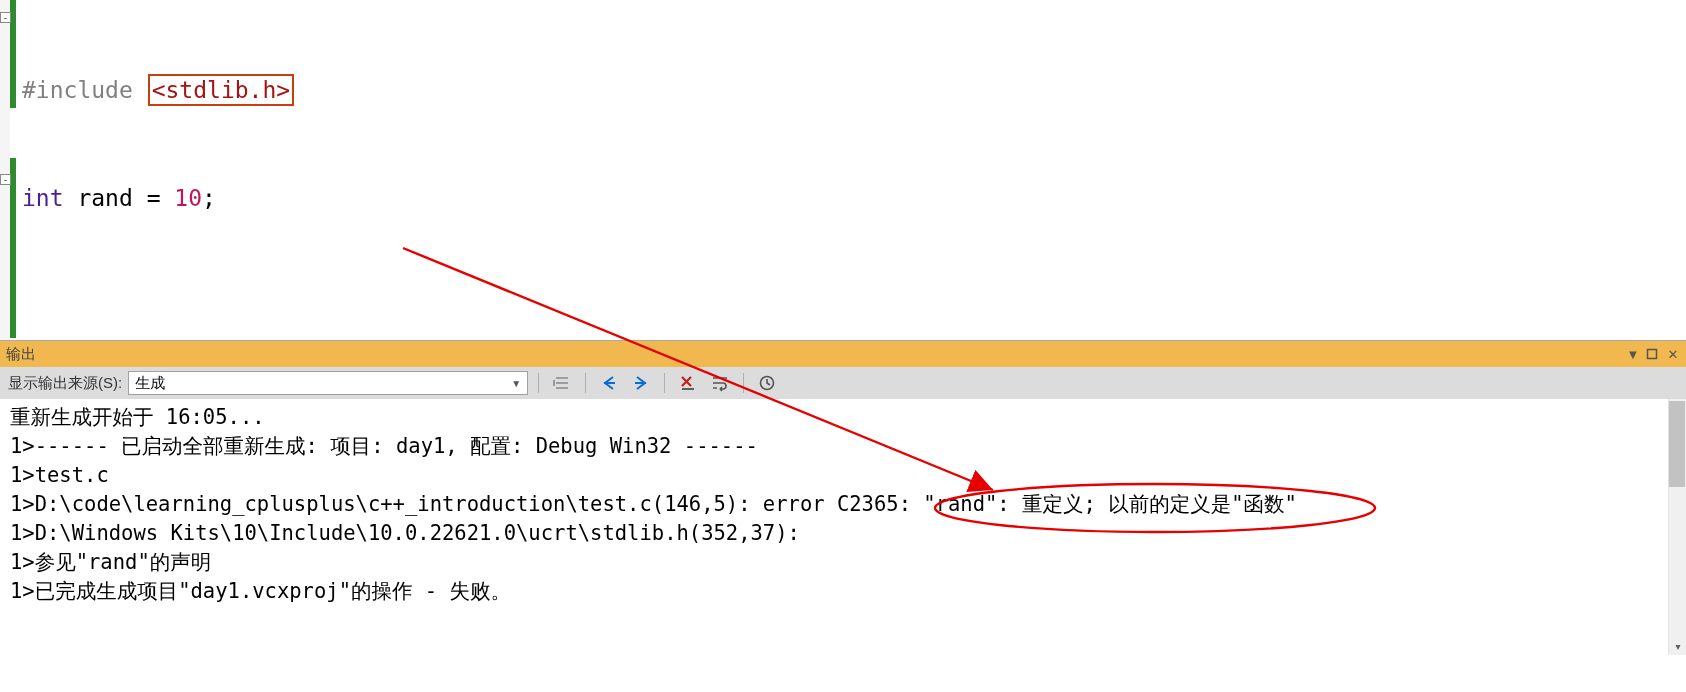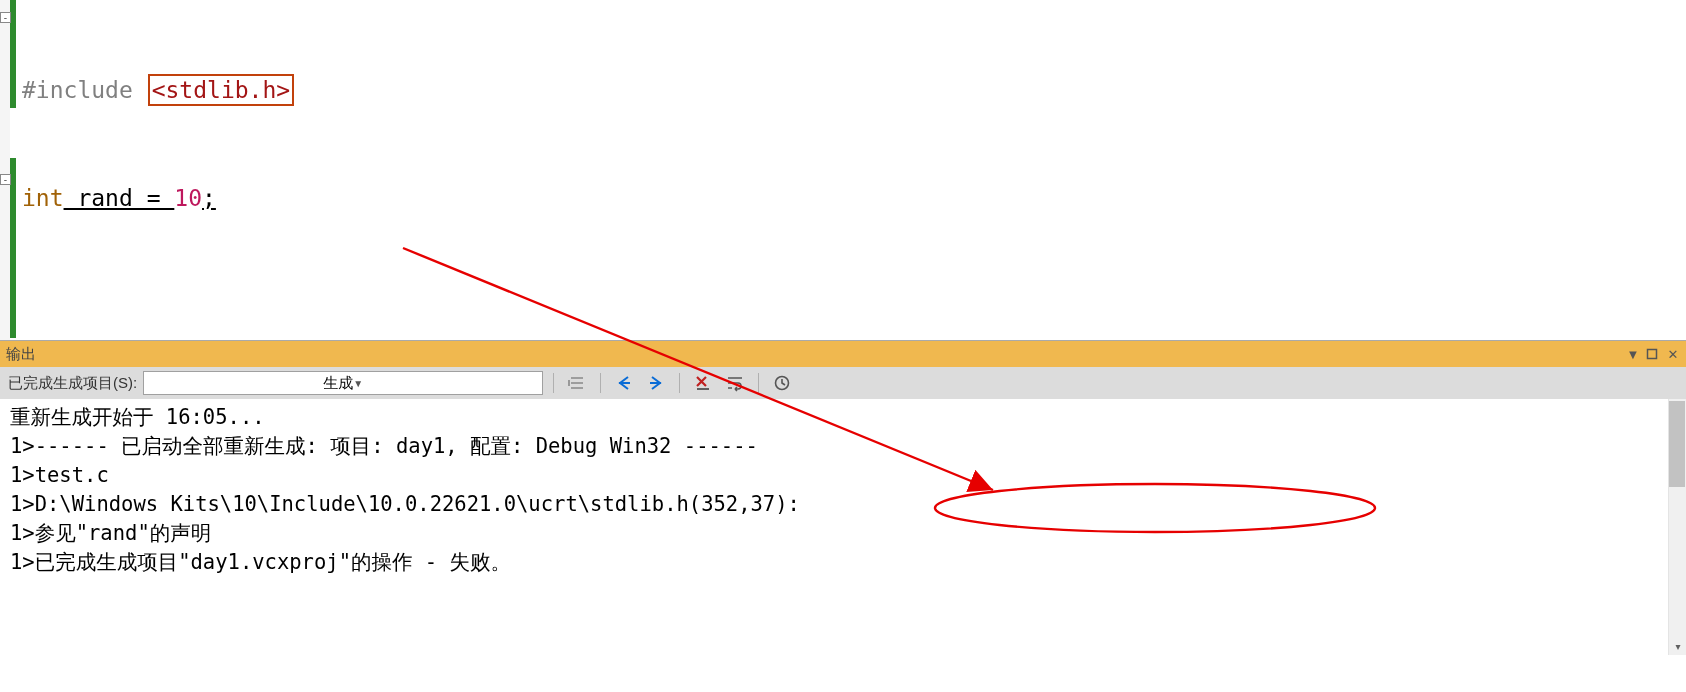--- a/index.html
+++ b/index.html
@@ -5,37 +5,37 @@
   * { margin:0; padding:0; box-sizing:border-box; }
   html,body { width:1686px; height:692px; font-family:Consolas,Menlo,monospace; font-size:23px; background:#fff; }
   .editor { position:relative; background:#fff; padding:0 0 0 0; height:340px; }
   .gutter-strip { position:absolute; left:0; top:0; width:20px; height:100%; }
   .collapse-gutter { position:absolute; left:0; top:0; width:10px; height:100%; background:#f5f5f5; }
   .green-bar { position:absolute; left:10px; width:6px; background:#2e8b2e; }
   .collapse-sq { position:absolute; left:0; width:11px; height:11px; border:1px solid #888; background:#fff; font-size:10px; line-height:9px; text-align:center; color:#555; font-family:Arial,sans-serif; }
   .code-lines { position:absolute; left:22px; top:0; line-height:36px; white-space:pre; font-family:Consolas,Menlo,monospace; }
   .code-line { height:36px; }
   .current-line { background:#f4f4f4; box-shadow:inset 0 1px 0 #e4e4e4, inset 0 -1px 0 #e4e4e4; }
-  .k  { color:#a16207; }
+  .k  { color:#4c1d95; }
   .pp { color:#808080; }
   .s  { color:#a31515; }
   .fn { color:#74531f; }
-  .tx { color:#000;text-decoration:underline; }
+  .tx { color:#000; }
   .num{ color:#be185d; }
   .box-red { border:2px solid #c2410c; padding:0 2px; margin:0 1px; display:inline-block; line-height:28px; }
 
   
   .panel { position:absolute; left:0; top:340px; width:1686px; border-top:1px solid #aaa; background:#dcdcdc; }
   .panel-header { background:#F0B84F; height:26px; display:flex; align-items:center; padding:0 6px; font-size:15px; font-family:"Segoe UI","Microsoft YaHei",sans-serif; color:#444; }
   .panel-header .spacer { flex:1; }
   .hdr-ico { width:14px; text-align:center; cursor:pointer; margin-left:6px; font-family:Arial,sans-serif; font-size:13px; color:#555; }
   .hdr-ico svg { display:block; }
   .toolbar { background:#dcdcdc; height:32px; display:flex; align-items:center; padding:0 8px; font-size:15px; font-family:"Microsoft YaHei","Segoe UI",sans-serif; gap:6px; }
   .toolbar-label { color:#333; }
-  .combo { background:#fff; border:1px solid #a0a0a0; height:24px; width:400px; display:flex; align-items:center; padding:0 6px; font-size:15px; justify-content:center; }
+  .combo { background:#fff; border:1px solid #a0a0a0; height:24px; width:400px; display:flex; align-items:center; padding:0 6px; font-size:15px; justify-content:space-between; }
   .combo .caret { font-size:10px; color:#555; }
   .tb-sep { width:1px; height:20px; background:#b0b0b0; margin:0 4px; }
   .tb-btn { width:26px; height:26px; display:flex; align-items:center; justify-content:center; color:#555; cursor:pointer; }
   .tb-btn svg { display:block; }
   .output-body { background:#fff; padding:4px 10px 0 10px; font-family:"Microsoft YaHei",Consolas,monospace; font-size:20.5px; line-height:29px; color:#000; height:256px; overflow:hidden; position:relative; }
   .output-body .oline { white-space:pre; }
   .scrollbar-v { position:absolute; right:0; top:0; width:18px; height:100%; background:#f0f0f0; border-left:1px solid #e4e4e4; }
   .scroll-thumb { position:absolute; right:1px; top:2px; width:16px; height:86px; background:#c2c2c2; }
   .scroll-arrow { position:absolute; left:0; width:18px; height:18px; display:flex; align-items:center; justify-content:center; font-size:10px; color:#606060; font-family:Arial,sans-serif;}
 
@@ -72,21 +72,21 @@
     <span class="spacer"></span>
     <span class="hdr-ico">▼</span>
     <span class="hdr-ico">
         <svg width="12" height="12">
           <rect x="1.5" y="1.5" width="9" height="9" fill="none" stroke="#555" stroke-width="1.5"></rect>
         </svg>
       </span>
     <span class="hdr-ico">✕</span>
   </div>
   <div class="toolbar">
-    <span class="toolbar-label">已完成生成项目(S):</span>
+    <span class="toolbar-label">显示输出来源(S):</span>
     <div class="combo">
       <span>生成</span>
       <span class="caret">▼</span>
     </div>
     <span class="tb-sep"></span>
     <span class="tb-btn">
       <svg width="18" height="18" viewBox="0 0 18 18">
           <path d="M3 4h12M3 9h12M3 14h12" stroke="#888" stroke-width="1.6"></path>
           <path d="M1 6v6" stroke="#888" stroke-width="1.6"></path>
         </svg>
@@ -121,20 +121,21 @@
       <svg width="18" height="18" viewBox="0 0 18 18">
           <circle cx="9" cy="9" r="6.5" fill="none" stroke="#555" stroke-width="1.6"></circle>
           <path d="M9 5v4l3 2" fill="none" stroke="#555" stroke-width="1.6"></path>
         </svg>
     </span>
   </div>
   <div class="output-body">
     <div class="oline">重新生成开始于 16:05...</div>
     <div class="oline">1&gt;------ 已启动全部重新生成: 项目: day1, 配置: Debug Win32 ------</div>
     <div class="oline">1&gt;test.c</div>
+    <div class="oline">1&gt;D:\code\learning_cplusplus\c++_introduction\test.c(146,5): error C2365: "rand": 重定义; 以前的定义是"函数"</div>
     <div class="oline">1&gt;D:\Windows Kits\10\Include\10.0.22621.0\ucrt\stdlib.h(352,37):</div>
     <div class="oline">1&gt;参见"rand"的声明</div>
     <div class="oline">1&gt;已完成生成项目"day1.vcxproj"的操作 - 失败。</div>
     <div class="scrollbar-v">
       <div class="scroll-arrow" style="top:0;">▴</div>
       <div class="scroll-thumb"></div>
       <div class="scroll-arrow" style="bottom:0;">▾</div>
     </div>
   </div>
 </div>

